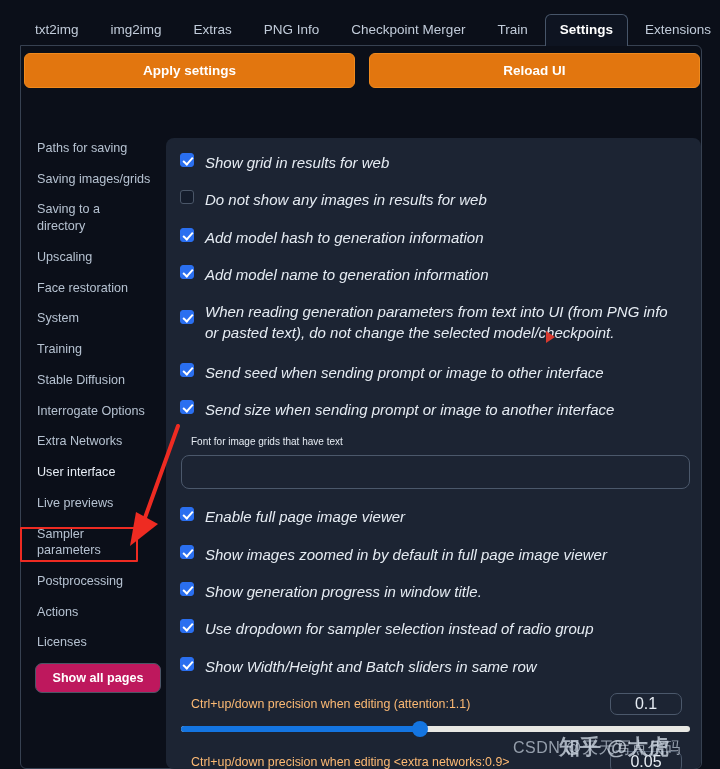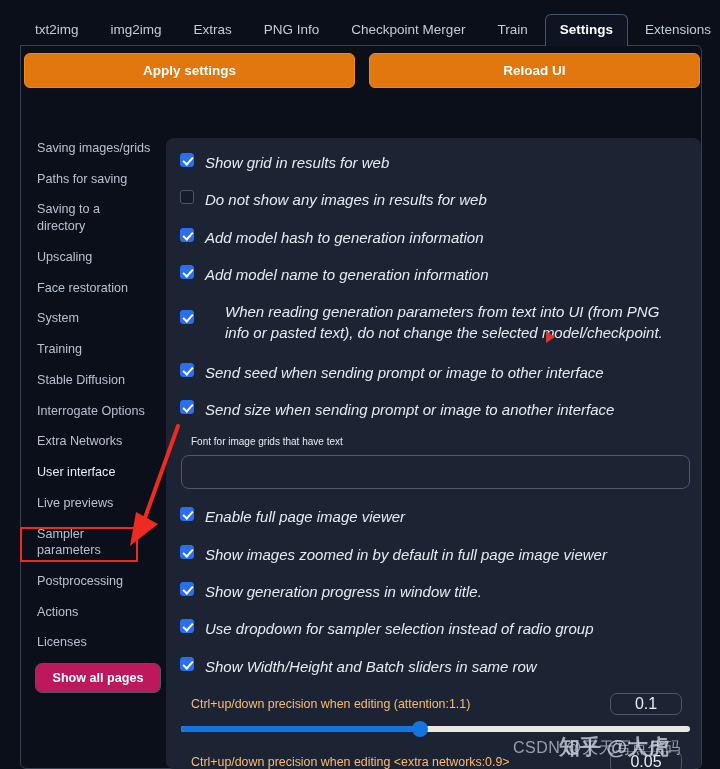--- a/index.html
+++ b/index.html
@@ -189,21 +189,21 @@
     transform: rotate(42deg);
   }
   .opt-label {
     font-size: 15px;
     color: #e6ecf3;
     line-height: 1.42;
     cursor: pointer;
     font-style: italic;
   }
   .opt-row.tall { margin-bottom: 18px; }
-  .opt-row.tall .opt-label { max-width: 470px; margin-left: 20px; }
+  .opt-row.tall .opt-label { max-width: 470px; }
   .opt-row.tall .cb { margin-top: 9px; }
 
   .field-label {
     font-size: 10px;
     color: #e6ecf3;
     margin: 0 0 8px 11px;
     font-weight: normal;
   }
   .text-input {
     display: block;
@@ -328,22 +328,22 @@
 </div>
 
 <div class="outer-panel">
 
   <div class="action-row">
     <div class="act-btn">Apply settings</div>
     <div class="act-btn">Reload UI</div>
   </div>
 
   <div class="sidebar">
+    <div class="side-item">Paths for saving</div>
     <div class="side-item">Saving images/grids</div>
-    <div class="side-item">Paths for saving</div>
     <div class="side-item">Saving to a directory</div>
     <div class="side-item">Upscaling</div>
     <div class="side-item">Face restoration</div>
     <div class="side-item">System</div>
     <div class="side-item">Training</div>
     <div class="side-item">Stable Diffusion</div>
     <div class="side-item">Interrogate Options</div>
     <div class="side-item">Extra Networks</div>
     <div class="side-item highlighted">User interface</div>
     <div class="side-item">Live previews</div>

